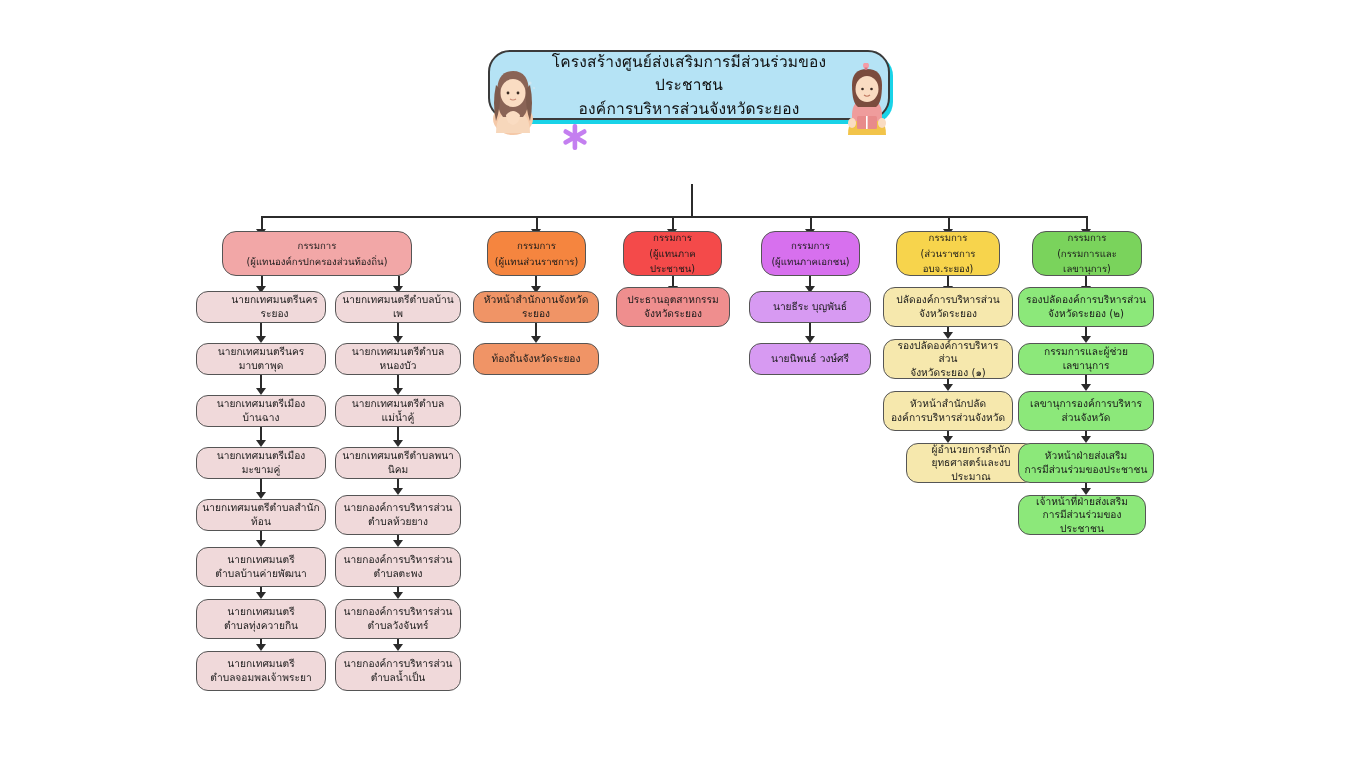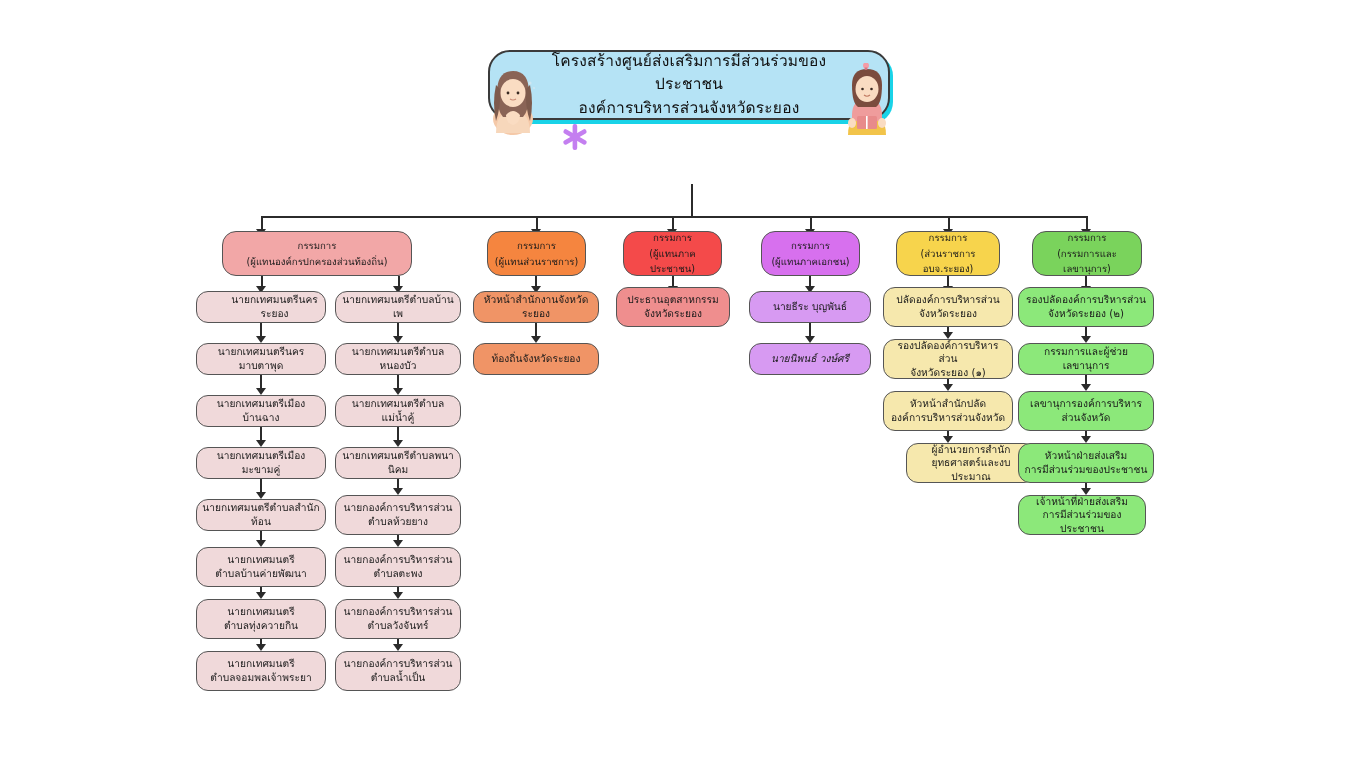--- a/index.html
+++ b/index.html
@@ -23,20 +23,21 @@
     left: 488px; top: 50px;
     width: 402px; height: 70px;
     background: #b5e3f5;
     border: 2.5px solid #3a3a3a;
     border-radius: 22px;
     box-shadow: 3px 4px 0 #19d3e8;
     display: flex;
     align-items: center;
     justify-content: center;
     z-index: 6;
+    font-family: Liberation Serif, serif;
   }
   .title-text {
     text-align: center;
     font-size: 15.5px;
     line-height: 1.5;
     color: #111;
     letter-spacing: 0.2px;
     white-space: pre-line;
     padding: 0 42px;
   }
@@ -261,21 +262,21 @@
       <div class="node" style="left: 473px; top: 343px; width: 126px; height: 32px; background: rgb(240, 148, 102);"><span>ท้องถิ่นจังหวัดระยอง</span></div>
       <div class="vline vthick" style="left: 534.8px; top: 276px; height: 12px;"></div>
       <div class="arrow arrow-thick" style="left: 530.5px; top: 286px;"></div>
       <div class="node" style="left: 616px; top: 287px; width: 114px; height: 40px; background: rgb(239, 142, 142);"><span>ประธานอุตสาหกรรม
 จังหวัดระยอง</span></div>
       <div class="vline vthick" style="left: 671.8px; top: 276px; height: 12px;"></div>
       <div class="arrow arrow-thick" style="left: 667.5px; top: 286px;"></div>
       <div class="node" style="left: 749px; top: 291px; width: 122px; height: 32px; background: rgb(215, 154, 242);"><span>นายธีระ บุญพันธ์</span></div>
       <div class="vline vthick" style="left: 808.8px; top: 323px; height: 13px;"></div>
       <div class="arrow arrow-thick" style="left: 804.5px; top: 336px;"></div>
-      <div class="node" style="left: 749px; top: 343px; width: 122px; height: 32px; background: rgb(215, 154, 242); font-style: italic;"><span>นายนิพนธ์ วงษ์ศรี</span></div>
+      <div class="node" style="left: 749px; top: 343px; width: 122px; height: 32px; background: rgb(215, 154, 242);"><span>นายนิพนธ์ วงษ์ศรี</span></div>
       <div class="vline vthick" style="left: 808.8px; top: 276px; height: 12px;"></div>
       <div class="arrow arrow-thick" style="left: 804.5px; top: 286px;"></div>
       <div class="node" style="left: 883px; top: 287px; width: 130px; height: 40px; background: rgb(246, 232, 173);"><span>ปลัดองค์การบริหารส่วน
 จังหวัดระยอง</span></div>
       <div class="vline vthick" style="left: 946.8px; top: 327px; height: 5px;"></div>
       <div class="arrow arrow-thick" style="left: 942.5px; top: 332px;"></div>
       <div class="node" style="left: 883px; top: 339px; width: 130px; height: 40px; background: rgb(246, 232, 173);"><span>รองปลัดองค์การบริหารส่วน
 จังหวัดระยอง (๑)</span></div>
       <div class="vline vthick" style="left: 946.8px; top: 379px; height: 5px;"></div>
       <div class="arrow arrow-thick" style="left: 942.5px; top: 384px;"></div>

